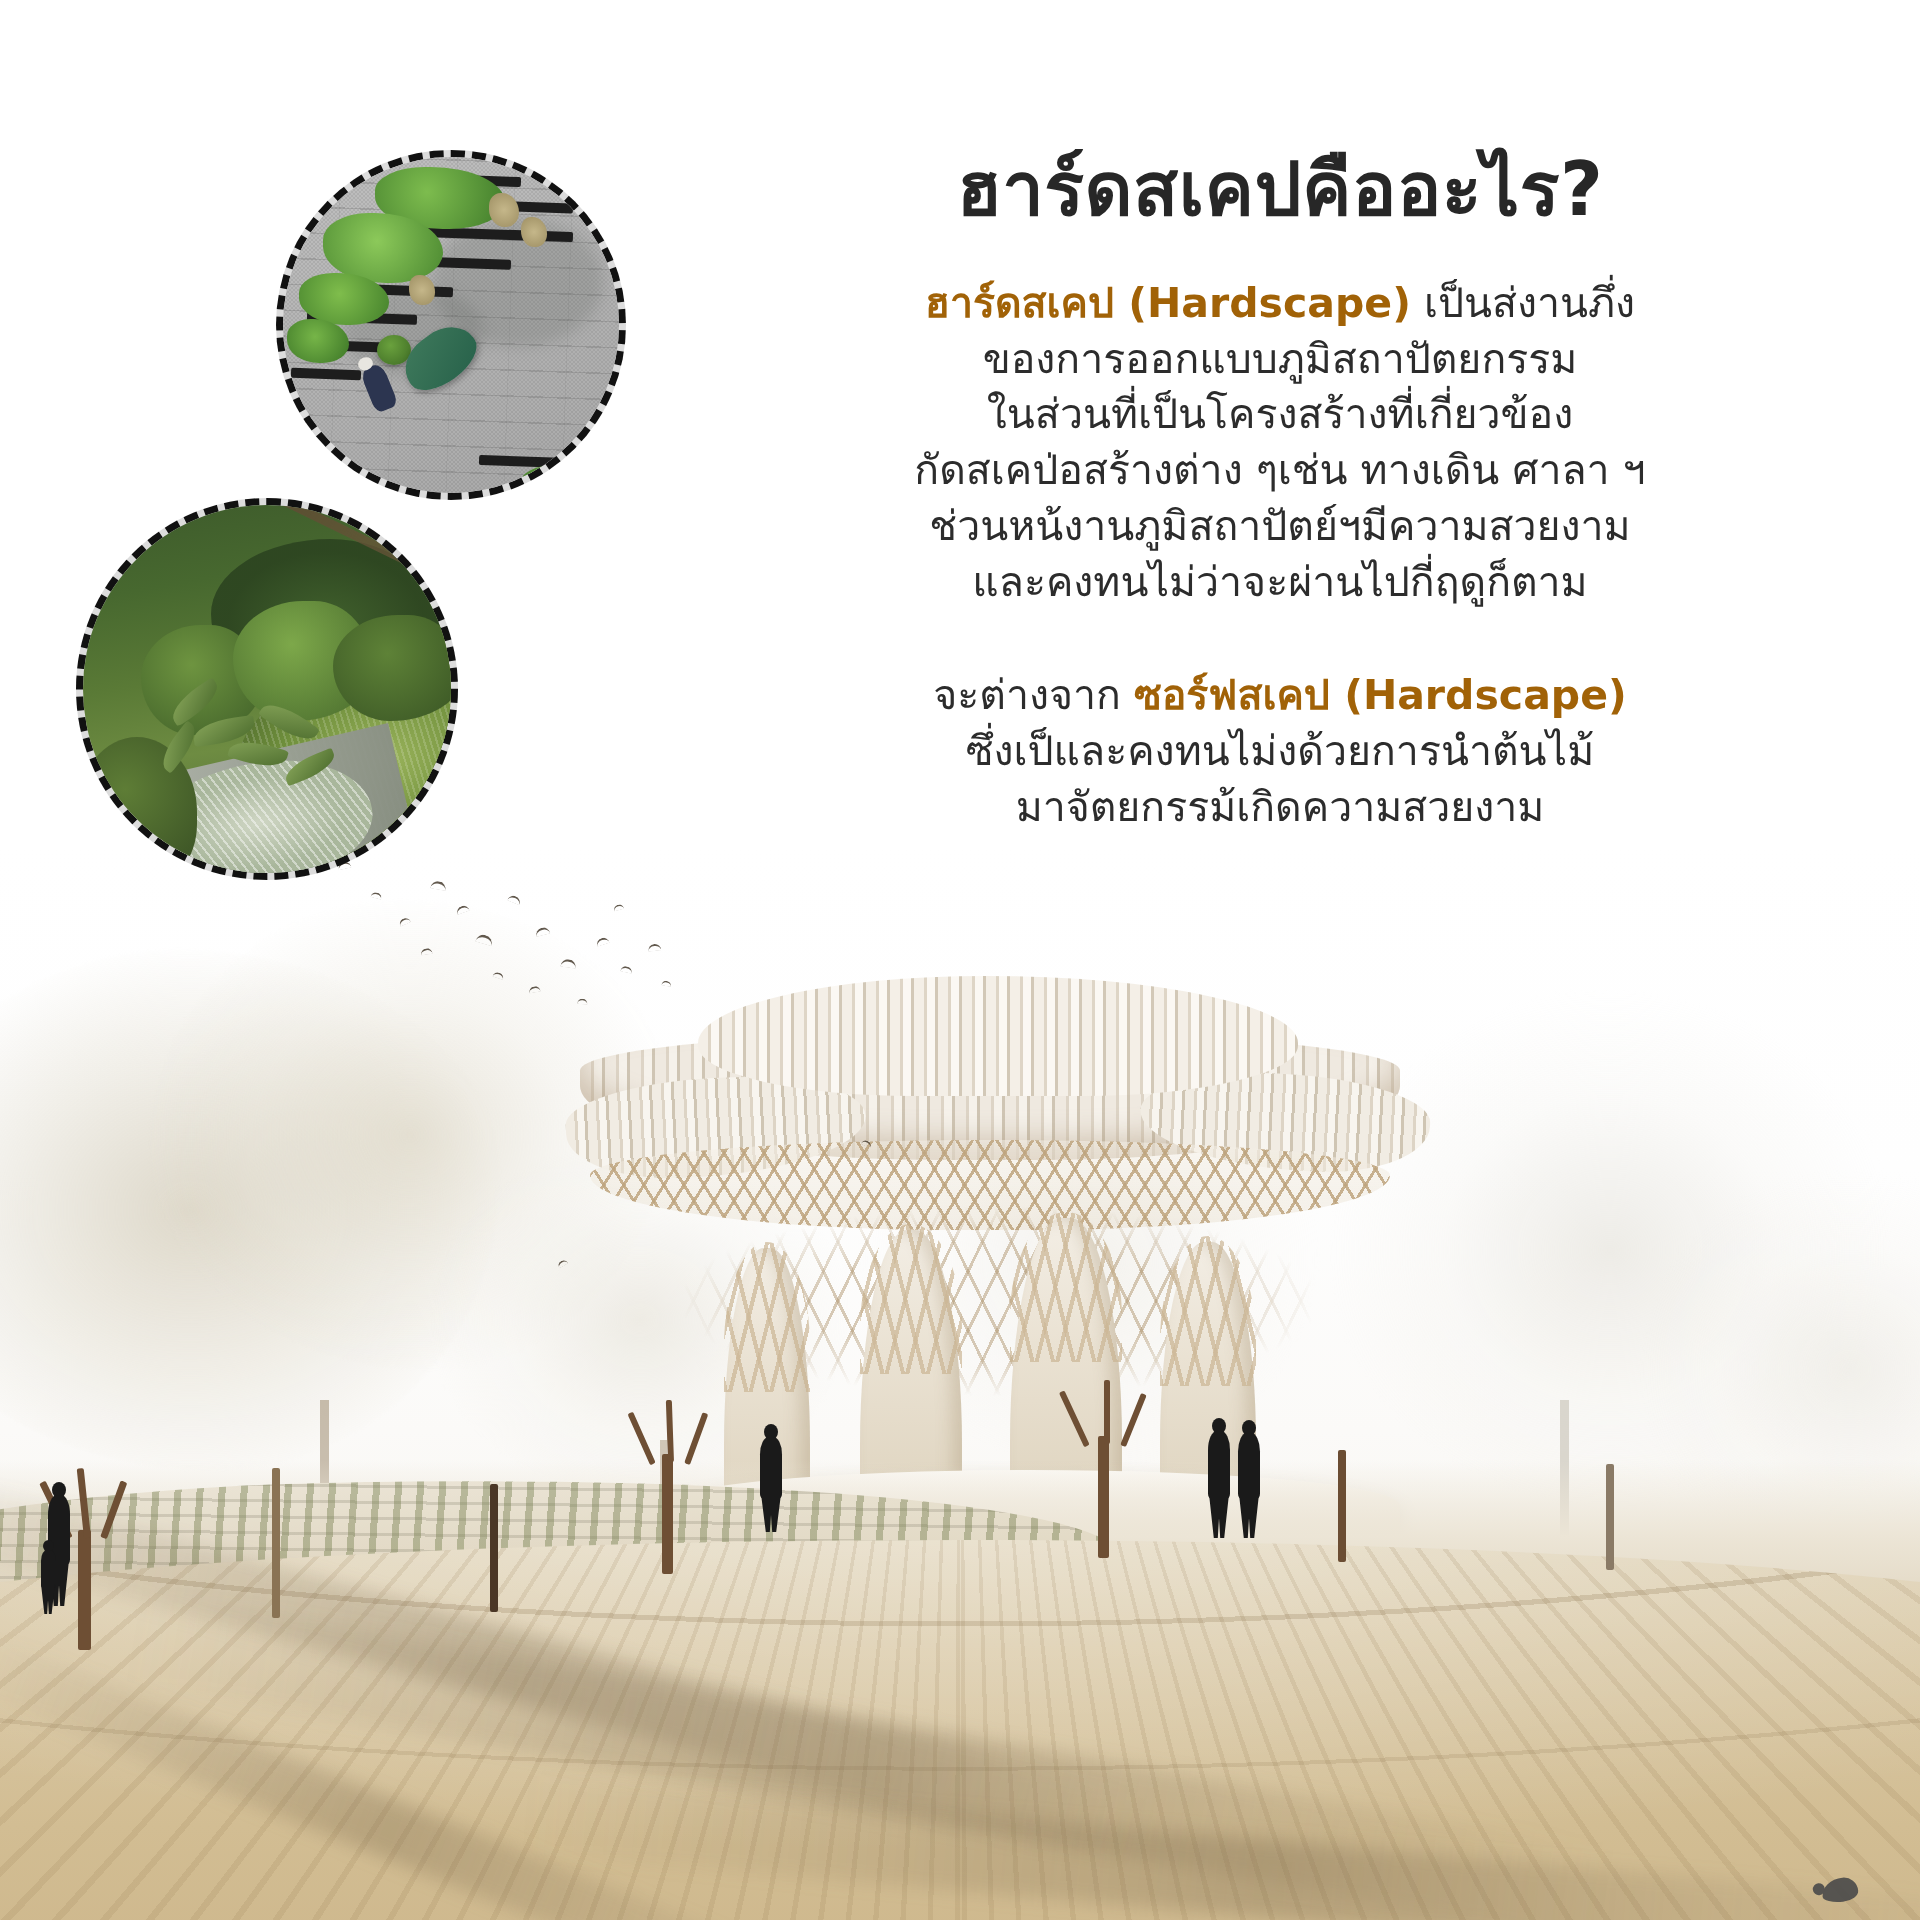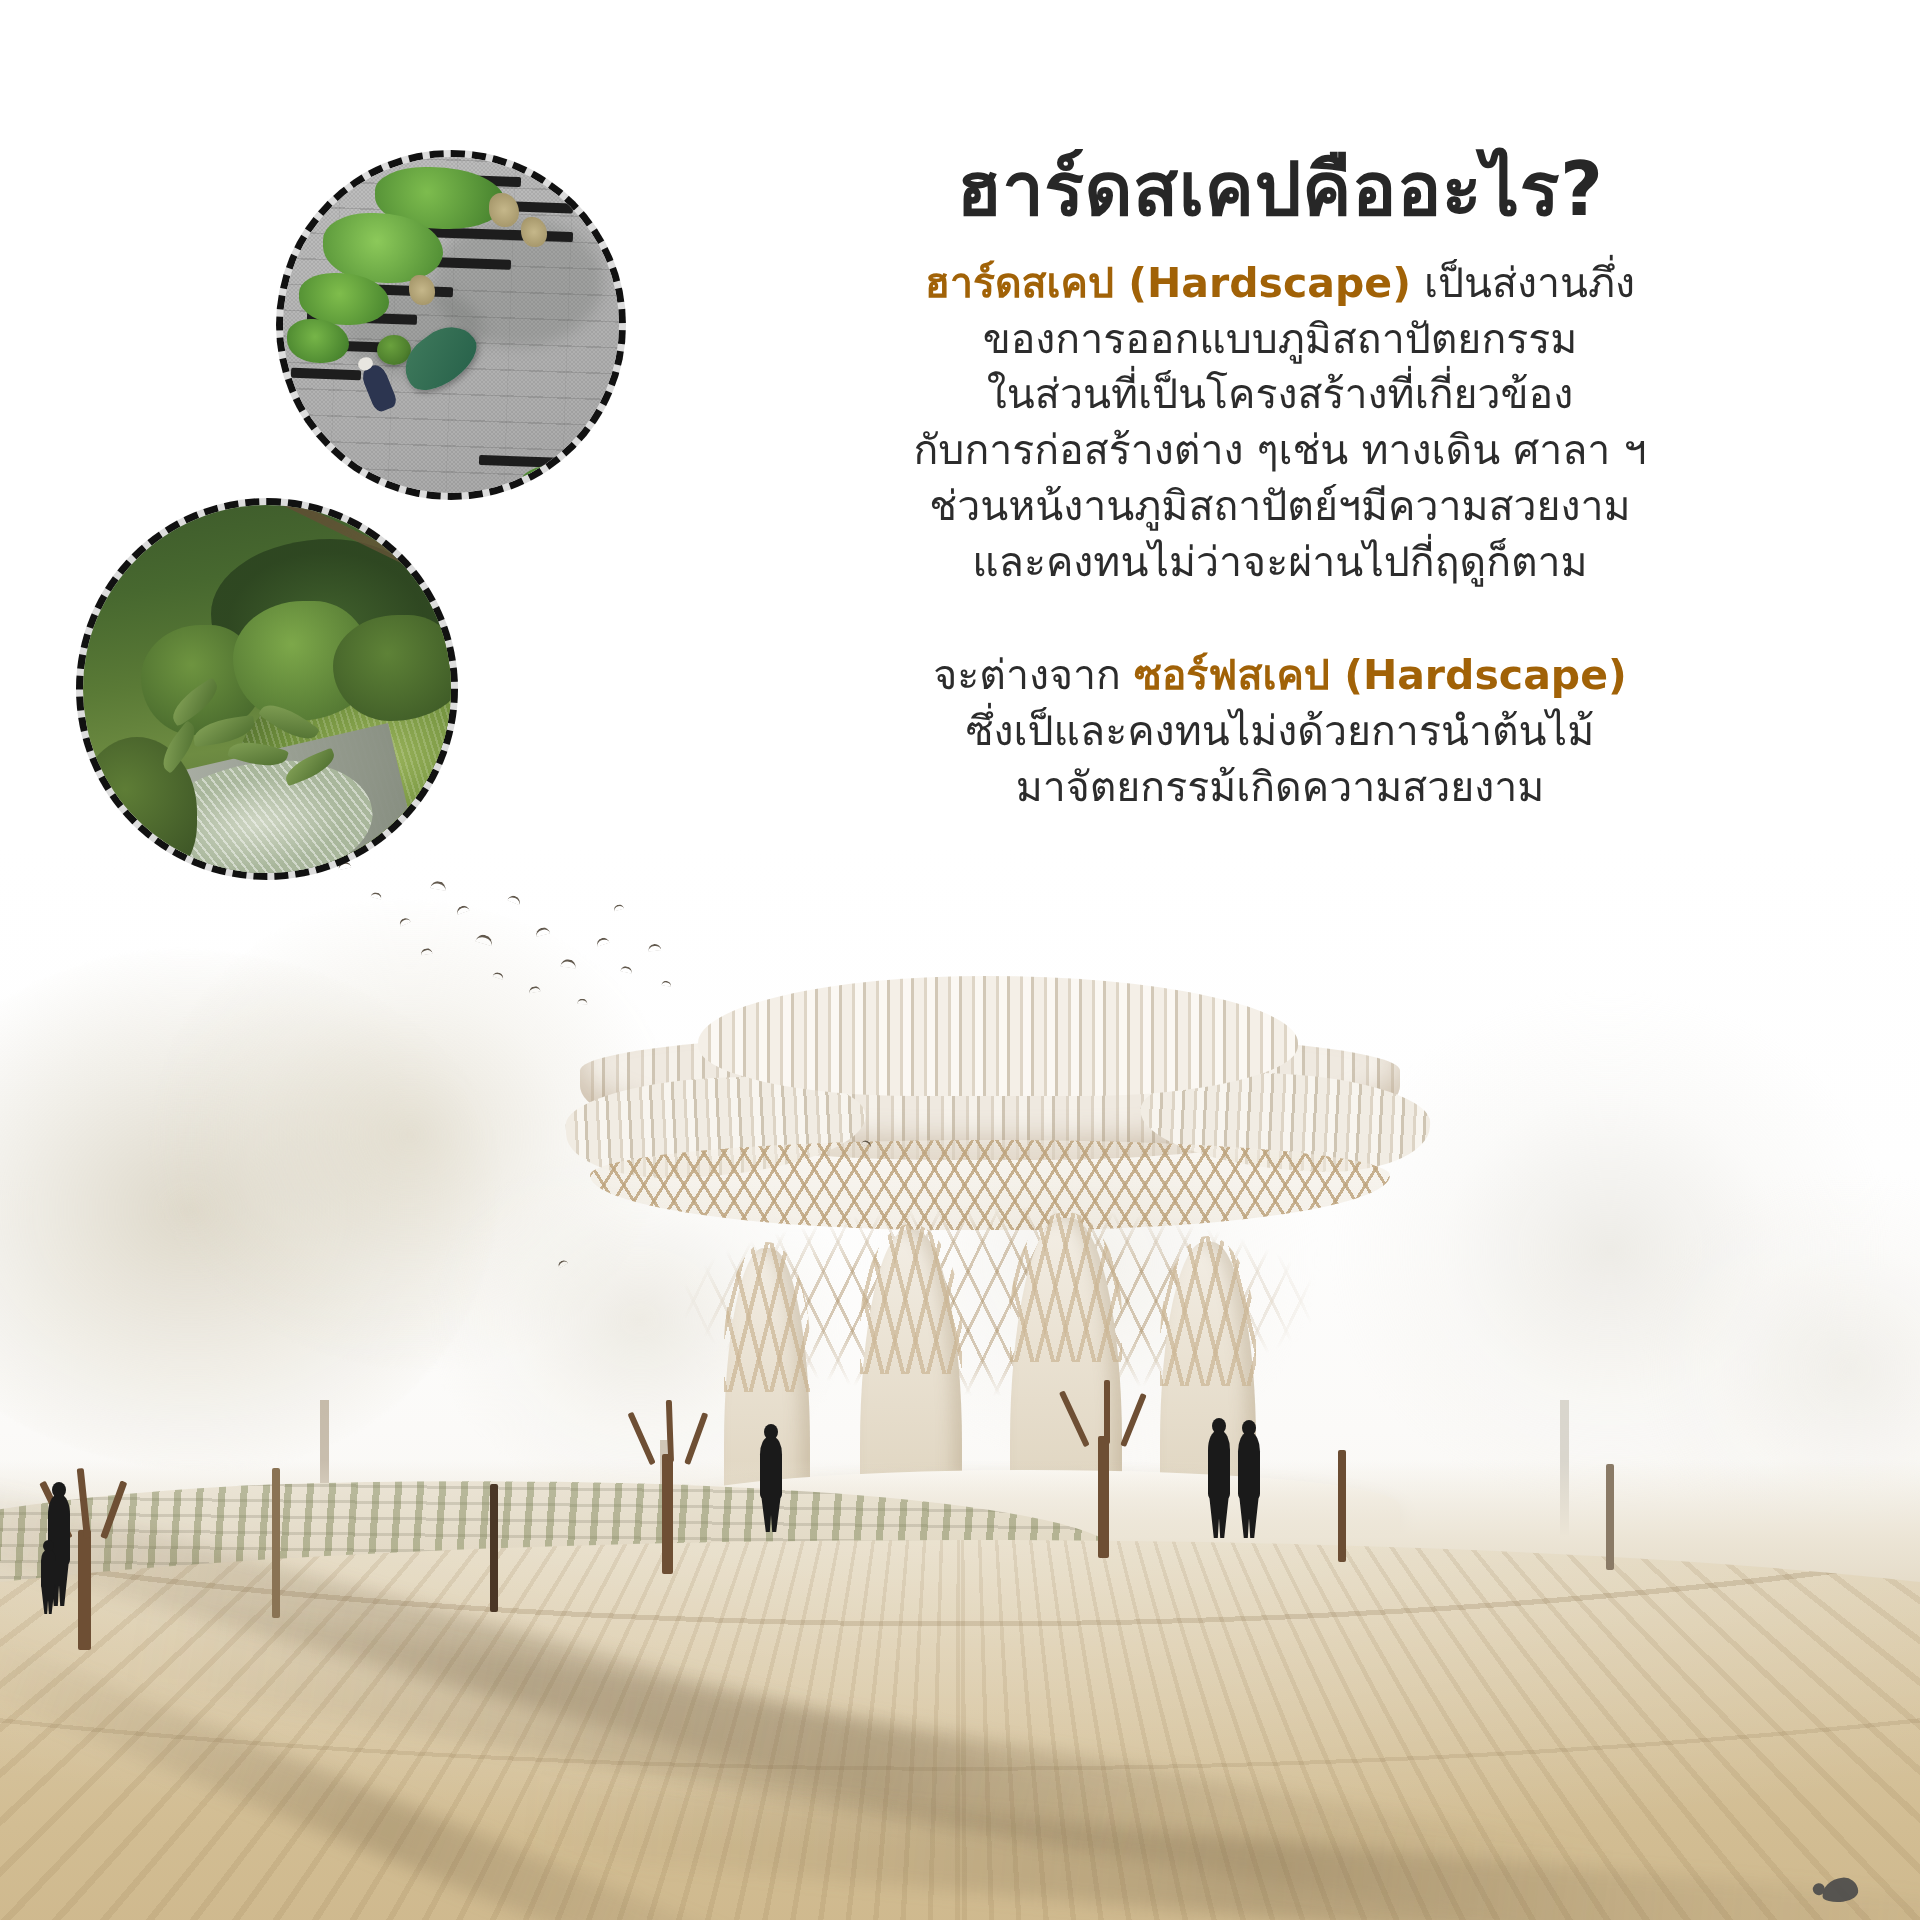--- a/index.html
+++ b/index.html
@@ -321,21 +321,21 @@
   }
 
   
   .text-col {
     position:absolute; left:680px; top:150px; width:1200px;
     text-align:center;
   }
   #page-title {
     font-size:74px; line-height:1.08; font-weight:700;
     color:#272727; letter-spacing:.5px;
-    margin-bottom:26px;
+    margin-bottom:46px;
   }
   .para {
     font-size:41px; line-height:1.36; color:#2c2c2c; font-weight:400;
   }
   .para + .para { margin-top:58px; }
   .para .ln { display:block; white-space:nowrap; }
   .para b { font-weight:700; color:#a16207; }
 </style>
 </head>
 <body>
@@ -525,21 +525,21 @@
   <div class="text-col">
 
     <h1 id="page-title">ฮาร์ดสเคปคืออะไร?</h1>
 
     <div class="para">
       <span class="ln">
         <b>ฮาร์ดสเคป (Hardscape)</b><span> เป็นส่งานภึ่ง</span>
       </span>
       <span class="ln">ของการออกแบบภูมิสถาปัตยกรรม</span>
       <span class="ln">ในส่วนที่เป็นโครงสร้างที่เกี่ยวข้อง</span>
-      <span class="ln">กับการก่อสร้างต่าง ๆเช่น ทางเดิน ศาลา ฯ</span>
+      <span class="ln">กัดสเคป่อสร้างต่าง ๆเช่น ทางเดิน ศาลา ฯ</span>
       <span class="ln">ช่วนหน้งานภูมิสถาปัตย์ฯมีความสวยงาม</span>
       <span class="ln">และคงทนไม่ว่าจะผ่านไปกี่ฤดูก็ตาม</span>
     </div>
 
     <div class="para">
       <span class="ln">
         <span>จะต่างจาก </span><b>ซอร์ฟสเคป (Hardscape)</b>
       </span>
       <span class="ln">ซึ่งเป็และคงทนไม่งด้วยการนำต้นไม้</span>
       <span class="ln">มาจัตยกรรม้เกิดความสวยงาม</span>

